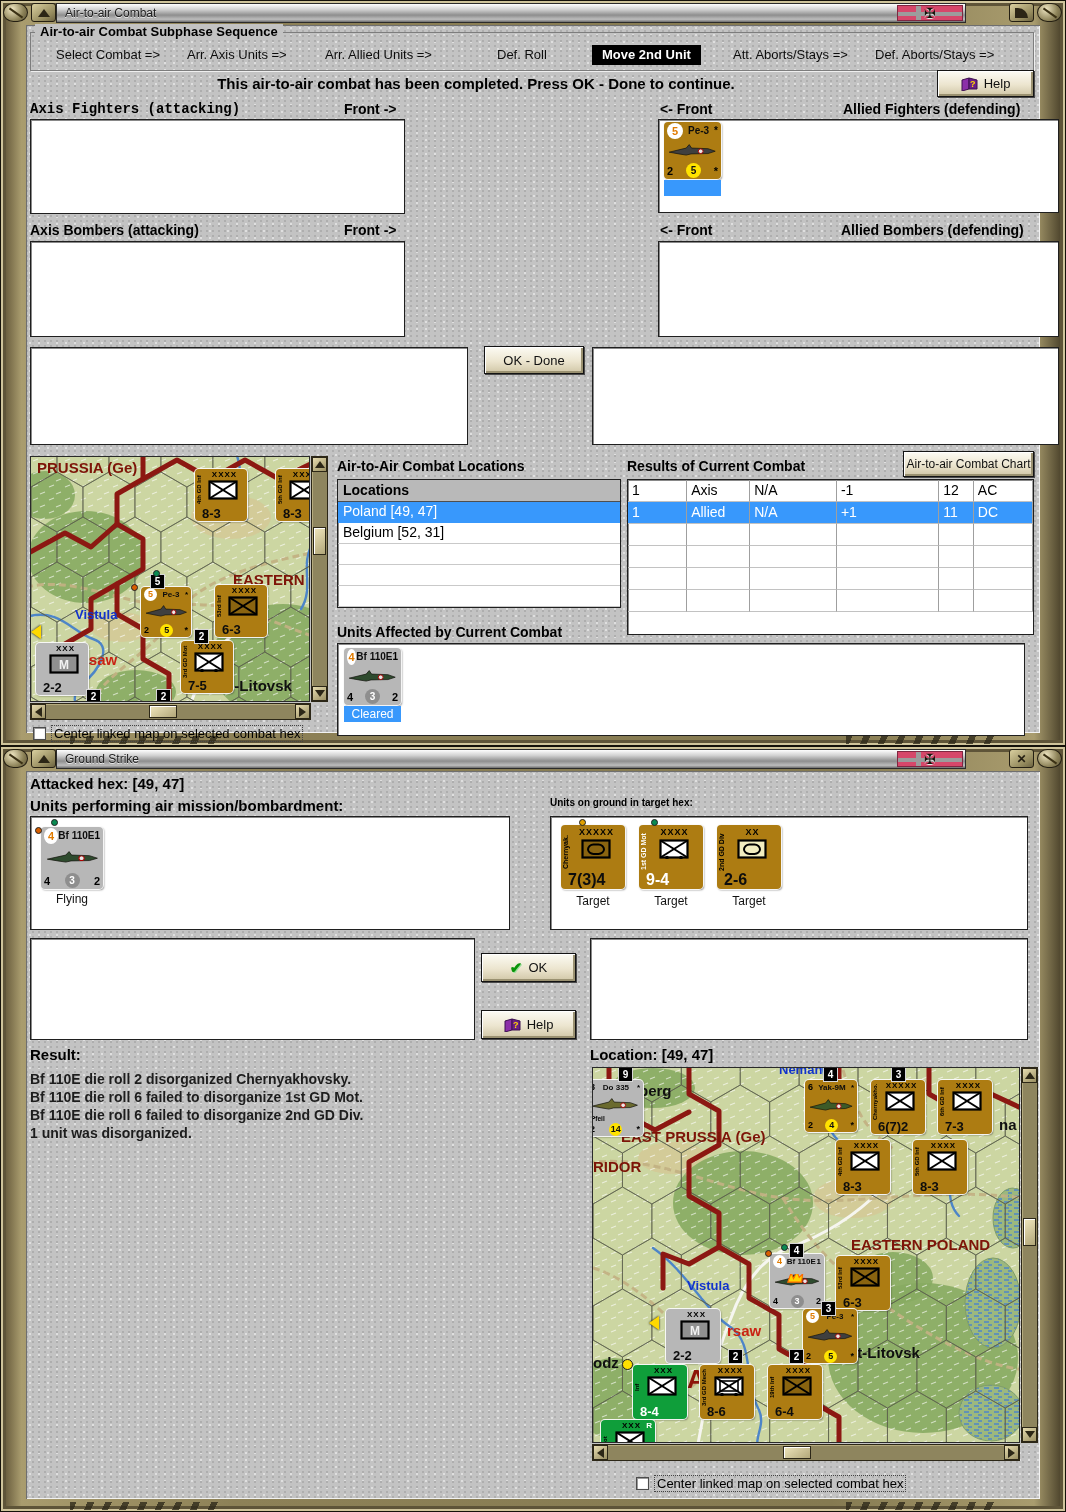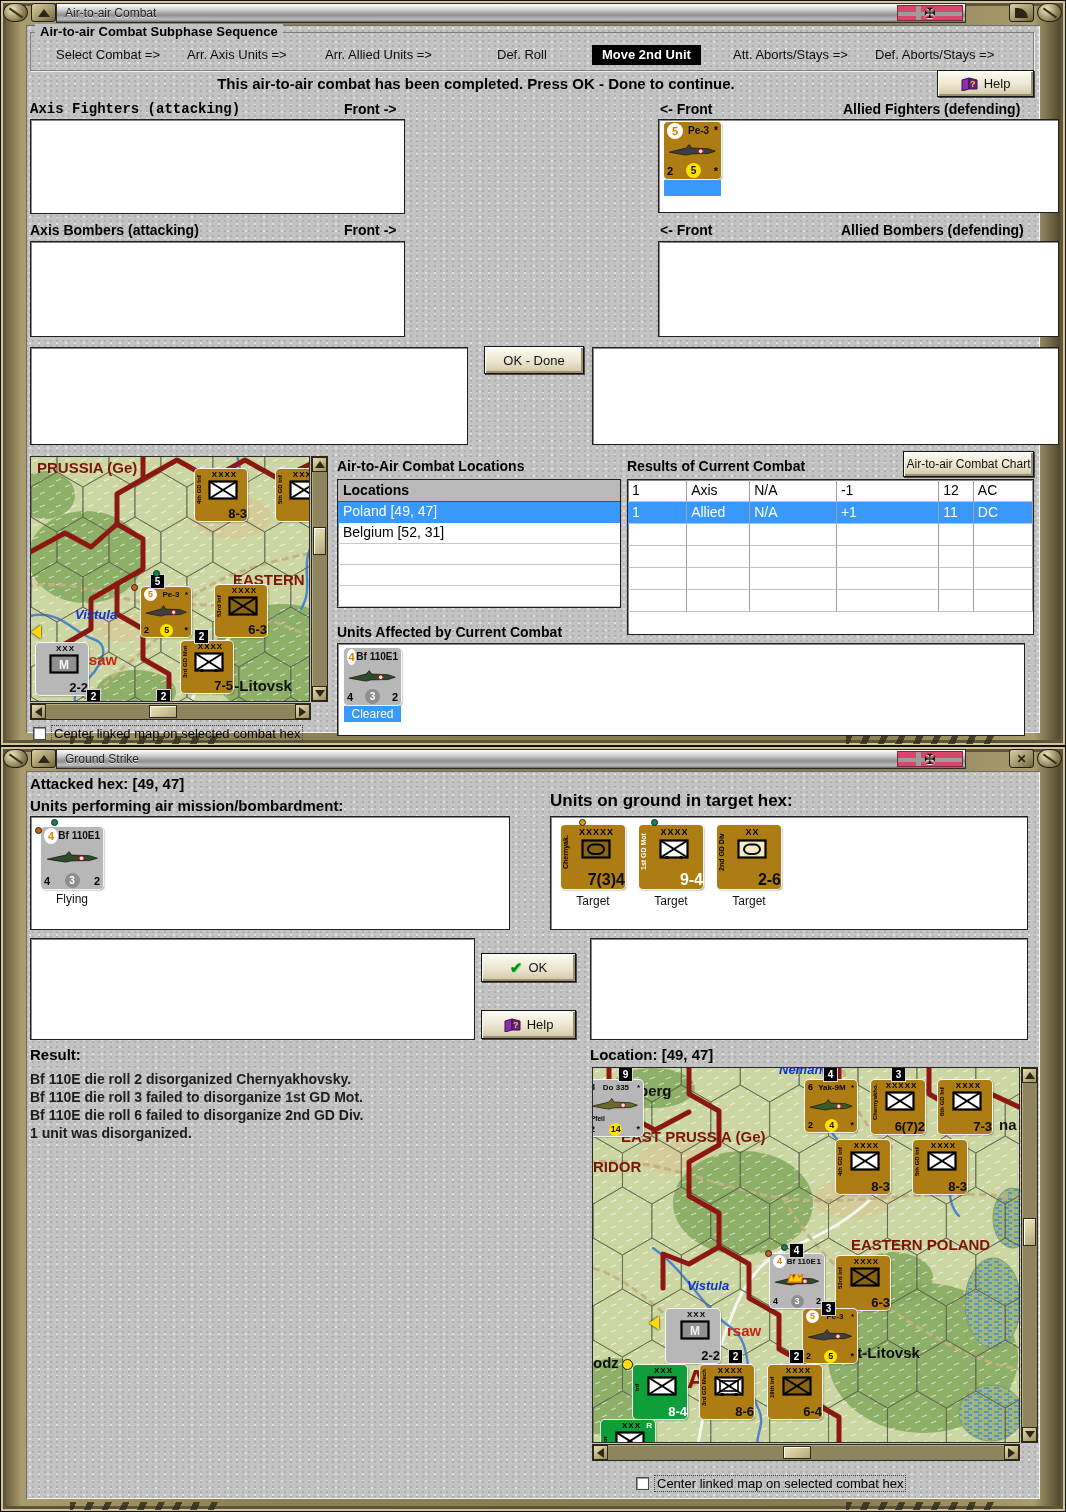--- a/index.html
+++ b/index.html
@@ -64,21 +64,21 @@
   .counter{position:absolute;border-radius:4px;box-shadow:0 0 0 1px rgba(250,250,250,.95),1px 1px 2px rgba(0,0,0,.55);}
   .counter.brown{background:#ad7c12;}
   .counter.gray{background:#b7b7b7;}
   .counter.green{background:#0f9e3a;}
   .gsize{position:absolute;top:1px;left:10px;right:3px;text-align:center;font-weight:bold;font-size:8px;letter-spacing:1px;}
   .gtr{position:absolute;top:1px;right:3px;font-weight:bold;font-size:8px;color:#fff;}
   .gname{position:absolute;left:1px;top:3px;bottom:13px;width:8px;writing-mode:vertical-rl;transform:rotate(180deg);
     font-weight:bold;font-size:6px;letter-spacing:0;text-align:center;color:#000;overflow:hidden;}
   .gname.light{color:#fff;}
   .gsym{position:absolute;top:11px;left:54%;transform:translateX(-50%);}
-  .gval{position:absolute;bottom:0;left:7px;right:0;text-align:right;font-weight:bold;font-size:13px;color:#0d0d0d;}
+  .gval{position:absolute;bottom:0;left:7px;right:0;text-align:left;font-weight:bold;font-size:13px;color:#0d0d0d;}
   .gval.light{color:#fff;}
   .counter.big .gsize{font-size:9px;top:2px;}
   .counter.big .gname{font-size:7px;width:10px;}
   .counter.big .gsym{top:14px;}
   .counter.big .gval{font-size:16px;}
   .arow{display:flex;align-items:center;justify-content:space-between;padding:0 3px;height:14px;}
   .counter.big .arow{height:17px;}
   .atl{font-weight:bold;font-size:9px;}
   .atl.circ{width:13px;height:13px;border-radius:50%;background:#fff;color:#e07b00;display:flex;align-items:center;justify-content:center;font-size:9px;}
   .counter.big .atl.circ{width:16px;height:16px;font-size:11px;}
@@ -97,21 +97,21 @@
   .counter.air{display:flex;flex-direction:column;}
   .status{position:absolute;text-align:center;font-size:12px;color:#111;height:16px;line-height:16px;}
   .status.sel{background:#3898fc;color:#fff;}
   .udot{position:absolute;width:7px;height:7px;border-radius:50%;border:1px solid #222;}
 
   
   .mapvp{position:absolute;overflow:hidden;border:1px solid #2a2a2a;background:#ccd6a2;}
   .mlabel{position:absolute;font-weight:bold;white-space:nowrap;pointer-events:none;}
   .mlabel.region{color:#7d1408;font-size:15px;}
   .mlabel.regionbig{color:#8d1408;font-size:26px;}
-  .mlabel.water{color:#1133cc;font-size:13px;font-style:italic;}
+  .mlabel.water{color:#1133cc;font-size:13px;}
   .mlabel.city{color:#101010;font-size:15px;}
   .mlabel.cityred{color:#c92314;font-size:15px;}
   .mbadge{position:absolute;width:13px;height:13px;background:#000;color:#fff;font-weight:bold;font-size:10px;
     display:flex;align-items:center;justify-content:center;box-shadow:0 0 0 1px #d7d7d7;}
   .mdot{position:absolute;border-radius:50%;border:1px solid #222;}
   .chev{position:absolute;width:0;height:0;border-top:7px solid transparent;border-bottom:7px solid transparent;border-right:10px solid #ffd900;filter:drop-shadow(0 0 1px #000);}
 
   
   .sbar{position:absolute;background:#8e855e;border:1px solid #2c2717;box-shadow:inset 1px 1px 0 #b5ab7e;}
   .sbtn{position:absolute;background:linear-gradient(145deg,#e6dcb0,#9a8f62);border:1px solid #2c2717;display:flex;align-items:center;justify-content:center;}
@@ -500,21 +500,21 @@
               <span class="abl">4</span>
               <span class="abc gray">3</span>
               <span class="abr">2</span>
             </div>
           </div>
           <div class="status" style="left: 10px; top: 74px; width: 62px;">Flying</div>
           <div class="udot" style="left: 20px; top: 2px; background: rgb(10, 138, 82);"></div>
           <div class="udot" style="left: 4px; top: 10px; background: rgb(216, 95, 0);"></div>
         </div>
 
-      <div class="lbl" style="left:524px;top:20px;font-size:17px;">Units on ground in target hex:</div>
+      <div class="lbl" style="left:524px;top:26px;font-size:10px;">Units on ground in target hex:</div>
       <div class="wbox" id="targetBox" style="left:524px;top:45px;width:478px;height:114px;">
           <div class="counter brown big" style="width: 64px; height: 64px; left: 10px; top: 8px;">
             <div class="gsize">XXXXX</div>
             <div class="gname">Chernyak.</div>
             <div class="gsym"><svg width="30" height="20" viewBox="0 0 30 20">
                 <rect x="1.5" y="1.5" width="27" height="17" stroke="#000" stroke-width="2.2" fill="#8a6410"></rect>
                 <rect x="7" y="5.5" rx="5.5" ry="5" width="16" height="9.5" fill="none" stroke="#000" stroke-width="2"></rect>
               </svg></div>
             <div class="gval">7(3)4</div>
           </div>
@@ -557,21 +557,21 @@
             <path d="M8 1 L16 3 L16 12 L8 12 Z" fill="#6a1f86" stroke="#3d1050"></path>
             <text x="9" y="10" font-size="9" fill="#ffd700" font-weight="bold">?</text>
           </svg>
         <span>Help</span>
       </div>
       <div class="wbox" style="left:564px;top:167px;width:438px;height:102px;"></div>
 
       <div class="lbl" style="left:4px;top:275px;font-size:15px;">Result:</div>
       <div id="resLines">
           <div class="resline" style="left: 4px; top: 300px;">Bf 110E die roll 2 disorganized Chernyakhovsky.</div>
-          <div class="resline" style="left: 4px; top: 318px;">Bf 110E die roll 3 failed to disorganize 1st GD Mot.</div>
+          <div class="resline" style="left: 4px; top: 318px;">Bf 110E die roll 6 failed to disorganize 1st GD Mot.</div>
           <div class="resline" style="left: 4px; top: 336px;">Bf 110E die roll 6 failed to disorganize 2nd GD Div.</div>
           <div class="resline" style="left: 4px; top: 354px;">1 unit was disorganized.</div>
         </div>
 
       <div class="lbl" style="left:564px;top:275px;font-size:15px;">Location:  [49, 47]</div>
       <div class="mapvp" id="mapBot" style="left:566px;top:296px;width:428px;height:376px;">
           <svg width="428" height="376" style="position:absolute;left:0;top:0">
             <defs>
               <pattern id="mapBottk" width="16" height="13" patternUnits="userSpaceOnUse">
                 <path d="M2 4 l5 -2 M9 11 l5 -2" stroke="#ffffff" stroke-width="1.1" opacity="0.6" fill="none"></path>

